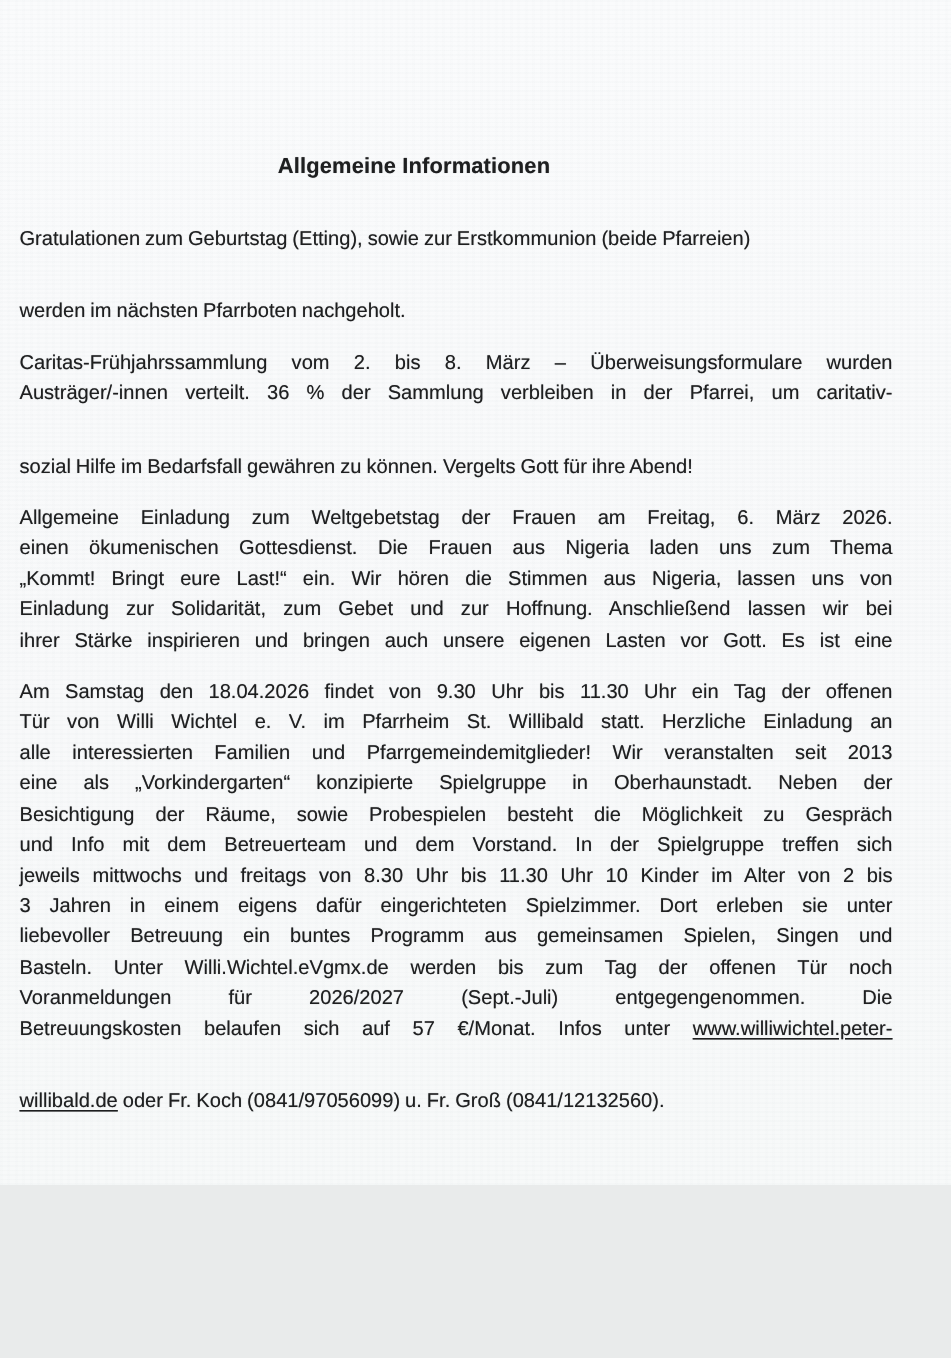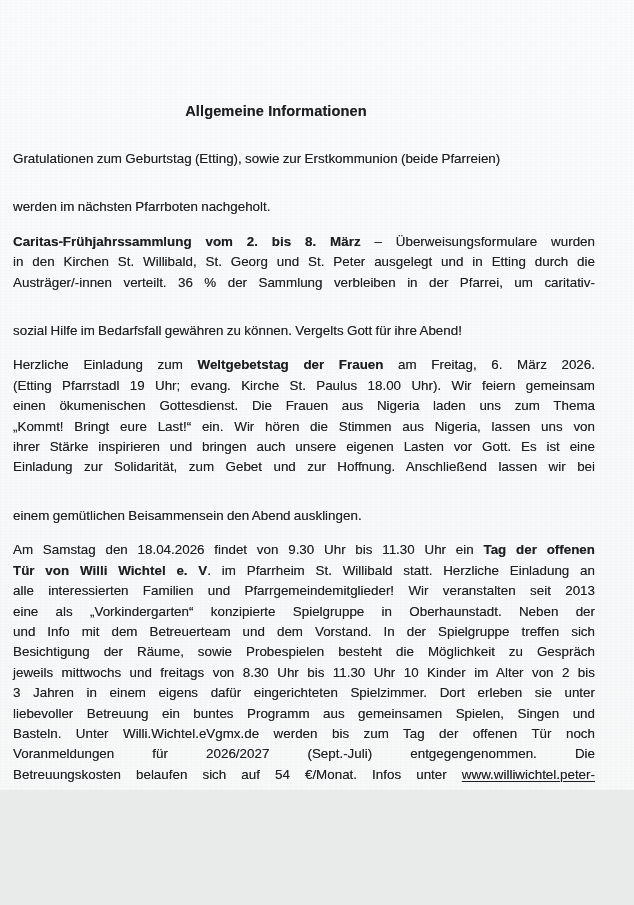--- a/index.html
+++ b/index.html
@@ -33,57 +33,54 @@
   .para { margin: 0 0 14px 0; }
   .line {
     font-size: 13.4px;
     line-height: 20.4px;
     word-spacing: -0.4px;
     text-align: justify;
     text-align-last: justify;
     hyphens: none;
   }
   .line.no-just { text-align-last: left; margin-top: 28px; }
-  .b { font-weight: bold; }
+  .b { font-weight: normal; }
   .u { text-decoration: underline; text-underline-offset: 2px; }
 </style>
 </head>
 <body>
 
 <div class="page">
   <h1 class="title">Allgemeine Informationen</h1>
   <main>
       <div class="para">
         <div class="line no-just"><span>Gratulationen zum Geburtstag (Etting), sowie zur Erstkommunion (beide Pfarreien)</span></div>
         <div class="line no-just"><span>werden im nächsten Pfarrboten nachgeholt.</span></div>
       </div>
       <div class="para">
         <div class="line"><span class="b">Caritas-Frühjahrssammlung vom 2. bis 8. März</span><span> – Überweisungsformulare wurden</span></div>
-        <div class="line"><span>in den Kirchen St. Willibald, St. Georg und St. Peter ausgelegt und in Etting durch die</span></div>
         <div class="line"><span>Austräger/-innen verteilt. 36 % der Sammlung verbleiben in der Pfarrei, um caritativ-</span></div>
         <div class="line no-just"><span>sozial Hilfe im Bedarfsfall gewähren zu können. Vergelts Gott für ihre Abend!</span></div>
       </div>
       <div class="para">
-        <div class="line"><span>Herzliche Einladung zum </span><span class="b">Weltgebetstag der Frauen</span><span> am Freitag, 6. März 2026.</span></div>
-        <div class="line"><span>(Etting Pfarrstadl 19 Uhr; evang. Kirche St. Paulus 18.00 Uhr). Wir feiern gemeinsam</span></div>
+        <div class="line"><span>Allgemeine Einladung zum </span><span class="b">Weltgebetstag der Frauen</span><span> am Freitag, 6. März 2026.</span></div>
         <div class="line"><span>einen ökumenischen Gottesdienst. Die Frauen aus Nigeria laden uns zum Thema</span></div>
         <div class="line"><span>„Kommt! Bringt eure Last!“ ein. Wir hören die Stimmen aus Nigeria, lassen uns von</span></div>
+        <div class="line"><span>Einladung zur Solidarität, zum Gebet und zur Hoffnung. Anschließend lassen wir bei</span></div>
         <div class="line"><span>ihrer Stärke inspirieren und bringen auch unsere eigenen Lasten vor Gott. Es ist eine</span></div>
-        <div class="line"><span>Einladung zur Solidarität, zum Gebet und zur Hoffnung. Anschließend lassen wir bei</span></div>
-        <div class="line no-just"><span>einem gemütlichen Beisammensein den Abend ausklingen.</span></div>
       </div>
       <div class="para">
         <div class="line"><span>Am Samstag den 18.04.2026 findet von 9.30 Uhr bis 11.30 Uhr ein </span><span class="b">Tag der offenen</span></div>
         <div class="line"><span class="b">Tür von Willi Wichtel e. V</span><span>. im Pfarrheim St. Willibald statt. Herzliche Einladung an</span></div>
         <div class="line"><span>alle interessierten Familien und Pfarrgemeindemitglieder! Wir veranstalten seit 2013</span></div>
         <div class="line"><span>eine als „Vorkindergarten“ konzipierte Spielgruppe in Oberhaunstadt. Neben der</span></div>
+        <div class="line"><span>Besichtigung der Räume, sowie Probespielen besteht die Möglichkeit zu Gespräch</span></div>
         <div class="line"><span>und Info mit dem Betreuerteam und dem Vorstand. In der Spielgruppe treffen sich</span></div>
-        <div class="line"><span>Besichtigung der Räume, sowie Probespielen besteht die Möglichkeit zu Gespräch</span></div>
         <div class="line"><span>jeweils mittwochs und freitags von 8.30 Uhr bis 11.30 Uhr 10 Kinder im Alter von 2 bis</span></div>
         <div class="line"><span>3 Jahren in einem eigens dafür eingerichteten Spielzimmer. Dort erleben sie unter</span></div>
         <div class="line"><span>liebevoller Betreuung ein buntes Programm aus gemeinsamen Spielen, Singen und</span></div>
         <div class="line"><span>Basteln. Unter Willi.Wichtel.eVgmx.de werden bis zum Tag der offenen Tür noch</span></div>
         <div class="line"><span>Voranmeldungen für 2026/2027 (Sept.-Juli) entgegengenommen. Die</span></div>
-        <div class="line"><span>Betreuungskosten belaufen sich auf 54 €/Monat. Infos unter </span><span class="u">www.williwichtel.peter-</span></div>
+        <div class="line"><span>Betreuungskosten belaufen sich auf 57 €/Monat. Infos unter </span><span class="u">www.williwichtel.peter-</span></div>
         <div class="line no-just"><span class="u">willibald.de</span><span> oder Fr. Koch (0841/97056099) u. Fr. Groß (0841/12132560).</span></div>
       </div>
     </main>
 </div>
 
 </body></html>

